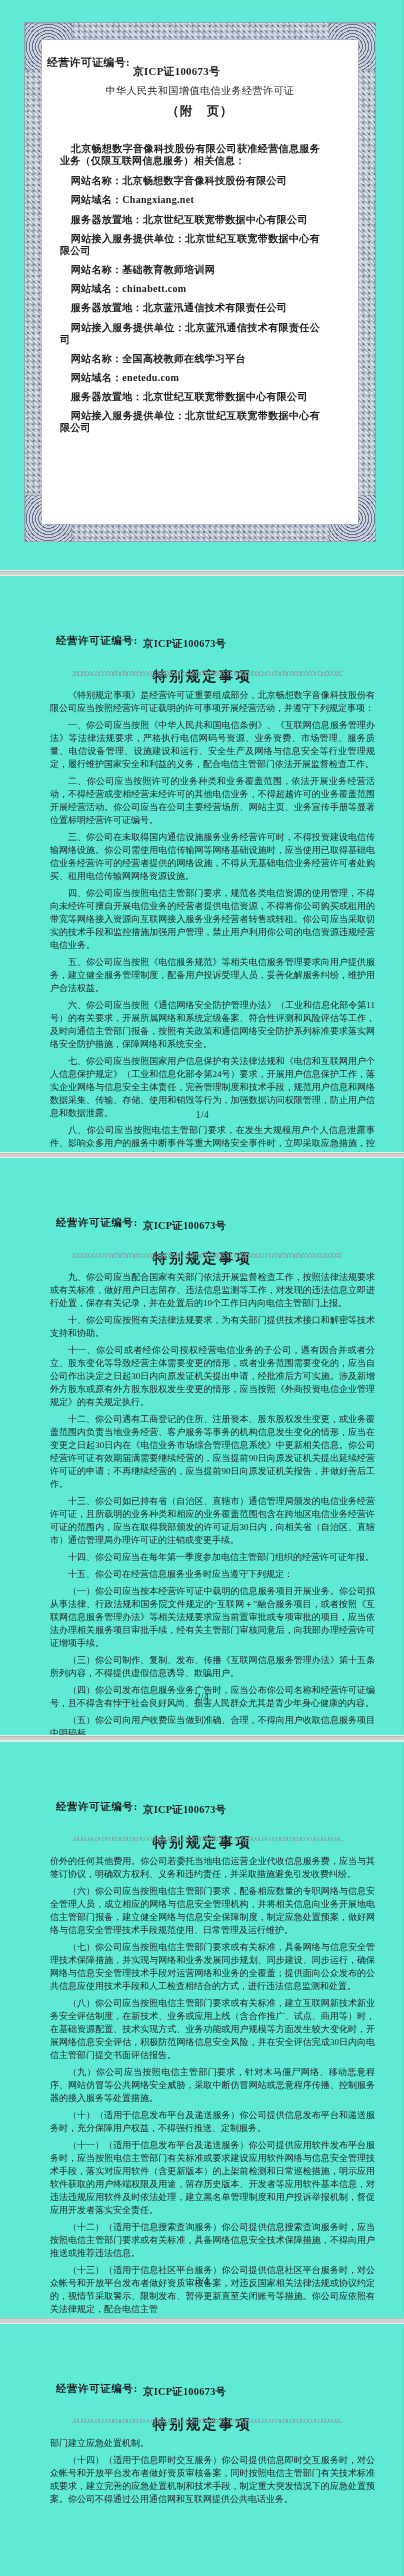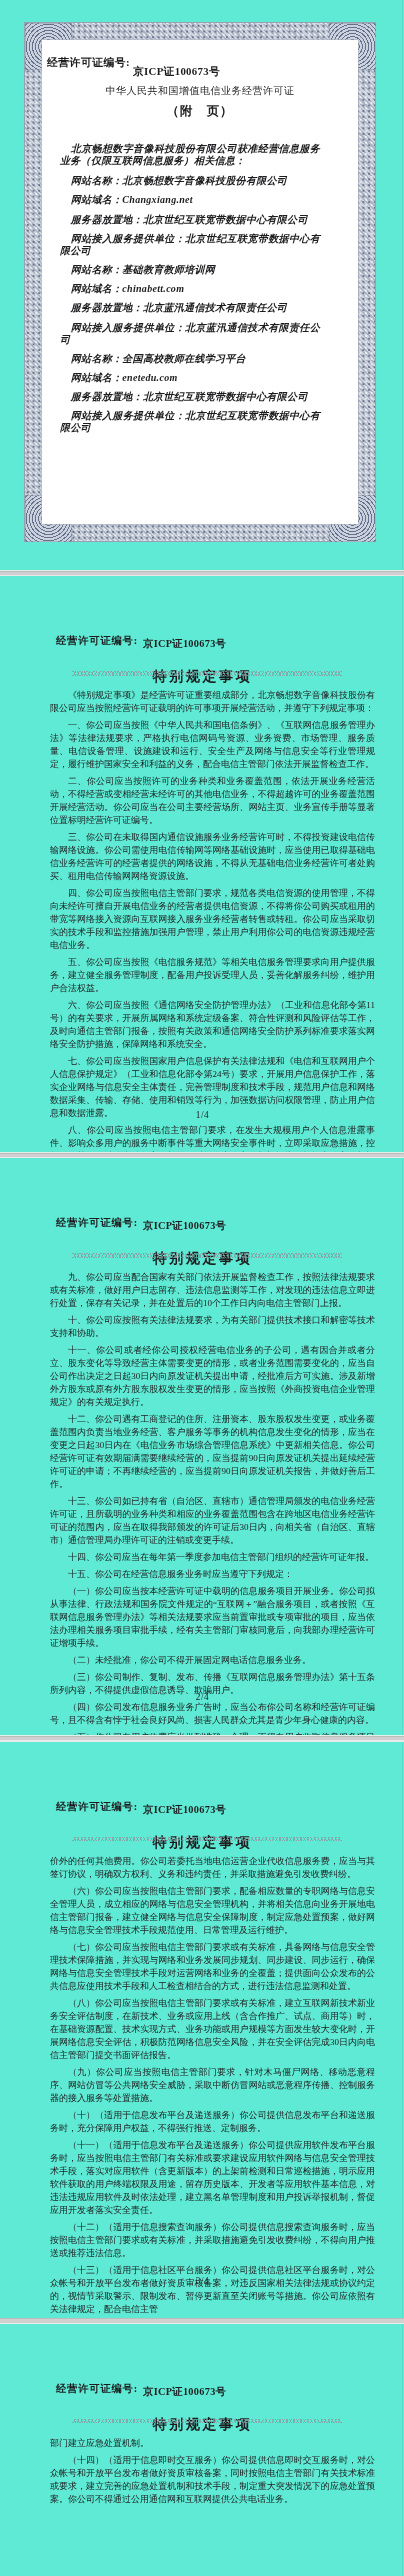--- a/index.html
+++ b/index.html
@@ -28,21 +28,21 @@
     background:repeating-radial-gradient(circle at 50% 50%,#64718c 0 1px,#ccd2dd 1px 3.1px);
     box-shadow:inset 0 0 0 0.5px #8d97a9;}
   .corner.tl{left:-0.5px;top:-0.5px;} .corner.tr{right:-0.5px;top:-0.5px;}
   .corner.bl{left:-0.5px;bottom:-0.5px;} .corner.br{right:-0.5px;bottom:-0.5px;}
   .cert-lic-label{position:absolute;left:47px;top:56px;font-size:10.8px;font-weight:bold;letter-spacing:0.5px;}
   .cert-lic-no{position:absolute;left:133px;top:65px;font-size:10.8px;font-weight:bold;letter-spacing:0.3px;}
   .cert-title{position:absolute;left:31px;right:36px;top:84px;margin:0;text-align:center;
     font-size:10px;font-weight:normal;letter-spacing:0.5px;}
   .cert-sub{position:absolute;left:31px;right:36px;top:103px;text-align:center;
     font-size:12.4px;font-weight:bold;letter-spacing:1px;}
-  .cert-body{position:absolute;left:60px;top:143px;width:260px;font-style:italic;}
+  .cert-body{position:absolute;left:60px;top:143px;width:260px;}
   .cert-body .para{margin:0 0 7.2px 0;font-size:10px;line-height:12px;font-weight:bold;
     letter-spacing:0.3px;text-indent:10.8px;text-align:justify;}
   .cert-body .para:first-child{margin-bottom:8.2px;}
   
   .doc{font-weight:normal;}
   .pg2{height:576px;} .pg3{height:577px;} .pg4{height:576px;} .pg5{height:550px;}
   .doc-lic{position:absolute;left:56px;top:58px;white-space:nowrap;}
   .doc-lic .lic-label{font-size:10.3px;font-weight:bold;letter-spacing:0.8px;}
   .doc-lic .lic-no{font-size:10.3px;font-weight:bold;letter-spacing:0.3px;position:relative;top:3.1px;margin-left:3.1px;}
   .doc-title{position:absolute;left:0;right:0;top:76px;margin:16px;text-align:center;
@@ -122,21 +122,20 @@
   <div class="zigzag"></div>
   <div class="doc-body">
       <p class="para">九、你公司应当配合国家有关部门依法开展监督检查工作，按照法律法规要求或有关标准，做好用户日志留存、违法信息监测等工作，对发现的违法信息立即进行处置，保存有关记录，并在处置后的10个工作日内向电信主管部门上报。</p>
       <p class="para">十、你公司应按照有关法律法规要求，为有关部门提供技术接口和解密等技术支持和协助。</p>
       <p class="para">十一、你公司或者经你公司授权经营电信业务的子公司，遇有因合并或者分立、股东变化等导致经营主体需要变更的情形，或者业务范围需要变化的，应当自公司作出决定之日起30日内向原发证机关提出申请，经批准后方可实施。涉及新增外方股东或原有外方股东股权发生变更的情形，应当按照《外商投资电信企业管理规定》的有关规定执行。</p>
       <p class="para">十二、你公司遇有工商登记的住所、注册资本、股东股权发生变更，或业务覆盖范围内负责当地业务经营、客户服务等事务的机构信息发生变化的情形，应当在变更之日起30日内在《电信业务市场综合管理信息系统》中更新相关信息。你公司经营许可证有效期届满需要继续经营的，应当提前90日向原发证机关提出延续经营许可证的申请；不再继续经营的，应当提前90日向原发证机关报告，并做好善后工作。</p>
       <p class="para">十三、你公司如已持有省（自治区、直辖市）通信管理局颁发的电信业务经营许可证，且所载明的业务种类和相应的业务覆盖范围包含在跨地区电信业务经营许可证的范围内，应当在取得我部颁发的许可证后30日内，向相关省（自治区、直辖市）通信管理局办理许可证的注销或变更手续。</p>
       <p class="para">十四、你公司应当在每年第一季度参加电信主管部门组织的经营许可证年报。</p>
       <p class="para">十五、你公司在经营信息服务业务时应当遵守下列规定：</p>
       <p class="para">（一）你公司应当按本经营许可证中载明的信息服务项目开展业务。你公司拟从事法律、行政法规和国务院文件规定的“互联网＋”融合服务项目，或者按照《互联网信息服务管理办法》等相关法规要求应当前置审批或专项审批的项目，应当依法办理相关服务项目审批手续，经有关主管部门审核同意后，向我部办理经营许可证增项手续。</p>
-      <p class="para">（二）未经批准，你公司不得开展固定网电话信息服务业务。</p>
       <p class="para">（三）你公司制作、复制、发布、传播《互联网信息服务管理办法》第十五条所列内容，不得提供虚假信息诱导、欺骗用户。</p>
       <p class="para">（四）你公司发布信息服务业务广告时，应当公布你公司名称和经营许可证编号，且不得含有悖于社会良好风尚、损害人民群众尤其是青少年身心健康的内容。</p>
       <p class="para">（五）你公司向用户收费应当做到准确、合理，不得向用户收取信息服务项目中明码标</p>
     </div>
   <div class="page-num">2/4</div>
 </section>
 
 <div class="page-divider"></div>
 
 <section class="page doc pg4">
@@ -147,21 +146,21 @@
   <h2 class="doc-title">特别规定事项</h2>
   <div class="zigzag"></div>
   <div class="doc-body">
       <p class="para no-indent">价外的任何其他费用。你公司若委托当地电信运营企业代收信息服务费，应当与其签订协议，明确双方权利、义务和违约责任，并采取措施避免引发收费纠纷。</p>
       <p class="para">（六）你公司应当按照电信主管部门要求，配备相应数量的专职网络与信息安全管理人员，成立相应的网络与信息安全管理机构，并将相关信息向业务开展地电信主管部门报备，建立健全网络与信息安全保障制度，制定应急处置预案，做好网络与信息安全管理技术手段规范使用、日常管理及运行维护。</p>
       <p class="para">（七）你公司应当按照电信主管部门要求或有关标准，具备网络与信息安全管理技术保障措施，并实现与网络和业务发展同步规划、同步建设、同步运行，确保网络与信息安全管理技术手段对运营网络和业务的全覆盖；提供面向公众发布的公共信息应使用技术手段和人工检查相结合的方式，进行违法信息监测和处置。</p>
       <p class="para">（八）你公司应当按照电信主管部门要求或有关标准，建立互联网新技术新业务安全评估制度，在新技术、业务或应用上线（含合作推广、试点、商用等）时，在基础资源配置、技术实现方式、业务功能或用户规模等方面发生较大变化时，开展网络信息安全评估，积极防范网络信息安全风险，并在安全评估完成30日内向电信主管部门提交书面评估报告。</p>
       <p class="para">（九）你公司应当按照电信主管部门要求，针对木马僵尸网络、移动恶意程序、网站仿冒等公共网络安全威胁，采取中断仿冒网站或恶意程序传播、控制服务器的接入服务等处置措施。</p>
       <p class="para">（十）（适用于信息发布平台及递送服务）你公司提供信息发布平台和递送服务时，充分保障用户权益，不得强行推送、定制服务。</p>
       <p class="para">（十一）（适用于信息发布平台及递送服务）你公司提供应用软件发布平台服务时，应当按照电信主管部门有关标准或要求建设应用软件网络与信息安全管理技术手段，落实对应用软件（含更新版本）的上架前检测和日常巡检措施，明示应用软件获取的用户终端权限及用途，留存历史版本、开发者等应用软件基本信息，对违法违规应用软件及时依法处理，建立黑名单管理制度和用户投诉举报机制，督促应用开发者落实安全责任。</p>
-      <p class="para">（十二）（适用于信息搜索查询服务）你公司提供信息搜索查询服务时，应当按照电信主管部门要求或有关标准，并采取措施避免引发收费纠纷，不得向用户推送或推荐违法信息。</p>
+      <p class="para">（十二）（适用于信息搜索查询服务）你公司提供信息搜索查询服务时，应当按照电信主管部门要求或有关标准，具备网络信息安全技术保障措施，不得向用户推送或推荐违法信息。</p>
       <p class="para">（十三）（适用于信息社区平台服务）你公司提供信息社区平台服务时，对公众帐号和开放平台发布者做好资质审核备案，对违反国家相关法律法规或协议约定的，视情节采取警示、限制发布、暂停更新直至关闭账号等措施。你公司应依照有关法律规定，配合电信主管</p>
     </div>
   <div class="page-num">3/4</div>
 </section>
 
 <div class="page-divider"></div>
 
 <section class="page doc pg5">
   <div class="doc-lic">
     <span class="lic-label">经营许可证编号:</span>

